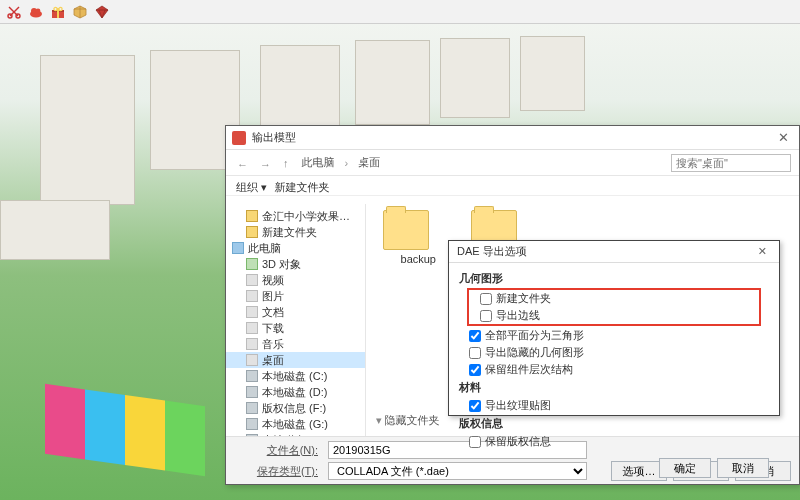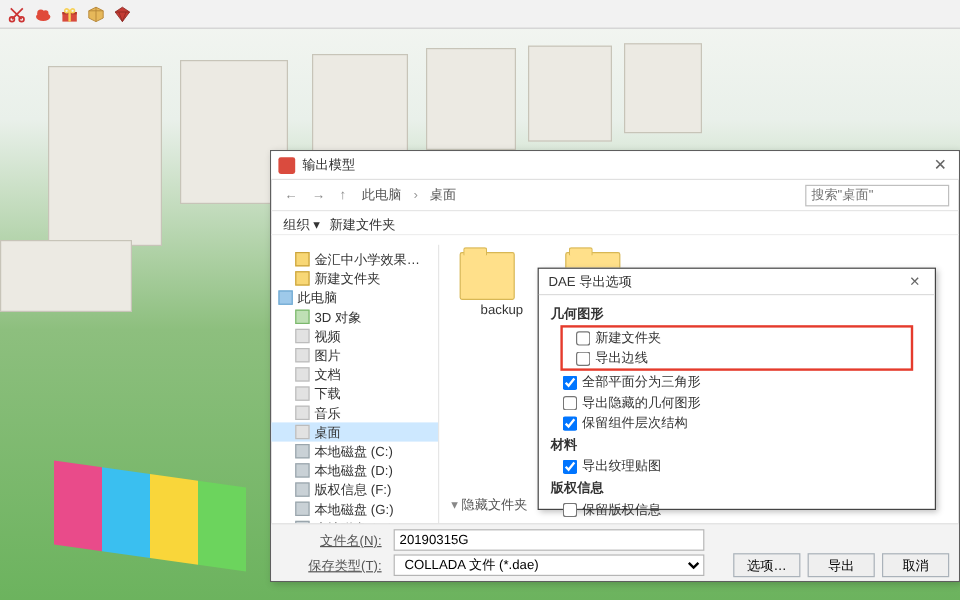--- a/index.html
+++ b/index.html
@@ -78,21 +78,21 @@
 #dlg-footer label{ text-align:right; padding-right:6px; color:#555;text-decoration:underline;}
 #dlg-footer input,#dlg-footer select{ height:18px; border:1px solid #b5b5b5; font-size:11px; padding:0 4px; background:#fff;}
 .btn-row{ display:flex; gap:6px; justify-content:flex-end;}
 .btn{ width:56px; height:20px; border:1px solid #aab2ba; background:#efefef; font-size:11px; cursor:pointer;}
 
 #hide-folders{ position:absolute; left:150px; bottom:56px; font-size:11px; color:#555; cursor:pointer;}
 #hide-folders::before{content:"▾ "; color:#888;}
 
 
 #opts{
-  position:absolute; left:448px; top:223px; width:332px; height:202px;
+  position:absolute; left:448px; top:240px; width:332px; height:176px;
   background:#fff; border:1px solid #444; box-shadow:2px 2px 5px rgba(0,0,0,0.25);
   font-size:11px; color:#333;
 }
 #opts-title{ height:22px; border-bottom:1px solid #dcdcdc; display:flex; align-items:center; padding:0 8px;}
 #opts-title .spacer{flex:1;}
 #opts-title .x{cursor:pointer; padding:0 4px; color:#666;}
 #opts-body{ padding:6px 10px 4px;}
 .group-label{ font-weight:bold; margin-top:2px; margin-bottom:2px;}
 .chk{ display:flex; align-items:center; gap:4px; padding:1px 0 1px 10px;}
 .chk input{ width:12px; height:12px;}
@@ -318,13 +318,17 @@
         <input type="checkbox" checked="" style="">
         <span>导出纹理贴图</span>
       </label>
 
     <div class="group-label">版权信息</div>
     <label class="chk">
         <input type="checkbox" style="">
         <span>保留版权信息</span>
       </label>
   </div>
+  <div id="opts-footer">
+    <button class="obtn">确定</button>
+    <button class="obtn">取消</button>
+  </div>
 </div>
 
 </body></html>

